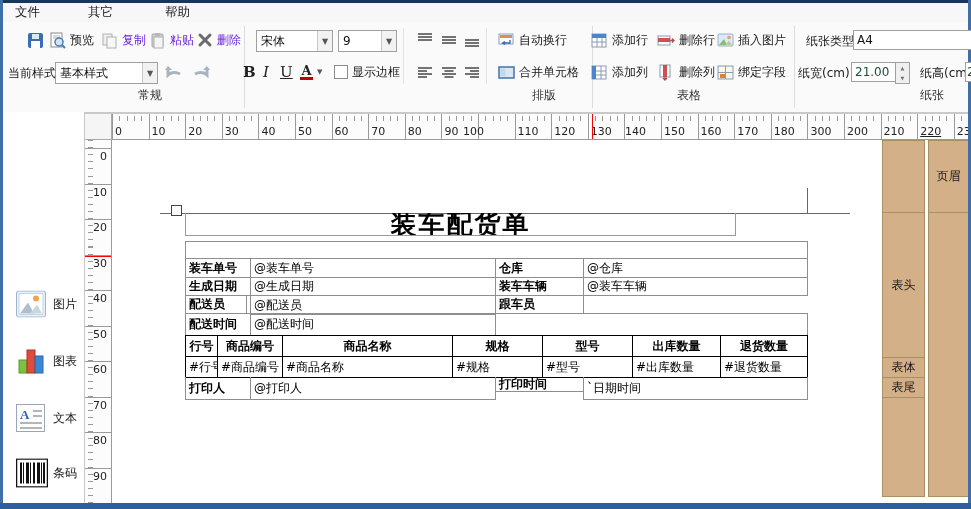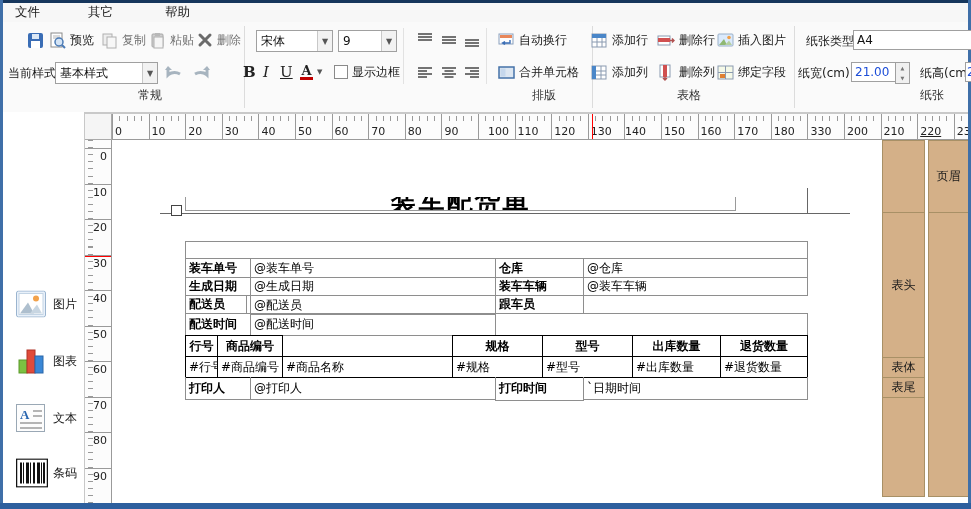--- a/index.html
+++ b/index.html
@@ -15,27 +15,27 @@
   .menu-item{font-size:12.5px;color:#1a1a1a;padding:0 10px;cursor:default;}
   
   .toolbar{left:3px;top:22px;width:965px;height:90px;background:#fafafa;}
   .tb-sep{top:4px;width:1px;height:82px;background:#dcdcdc;}
   .tb-subsep{top:6px;width:1px;height:56px;background:#e2e2e2;}
   .tb-underline{left:3px;top:112px;width:965px;height:2px;background:#c9c9c9;}
   .tb-row1{position:absolute;left:0;top:6px;height:26px;width:965px;}
   .tb-row2{position:absolute;left:0;top:38px;height:26px;width:965px;}
   .tb-btn{position:absolute;display:flex;align-items:center;gap:4px;height:24px;cursor:default;}
   .tb-label{font-size:12px;color:#1a1a1a;white-space:nowrap;}
-  .tb-label.dis{color:#737373;text-align:right;}
+  .tb-label.dis{color:#6d28d9;text-align:right;}
   .grp-label{top:65px;height:16px;font-size:12px;color:#333;text-align:center;width:94px;}
   .combo{position:absolute;height:20px;background:#fff;border:1px solid #a0a0a0;display:flex;align-items:center;}
   .combo-text{flex:1;font-size:12px;color:#111;padding-left:4px;white-space:nowrap;overflow:hidden;}
   .combo-arrow{width:14px;height:100%;border-left:1px solid #c8c8c8;background:#f2f2f2;color:#555;font-size:8px;display:flex;align-items:center;justify-content:center;}
   .tbinput{position:absolute;height:18px;background:#fff;border:1px solid #a0a0a0;font-size:12px;color:#111;padding:0 3px;font-family:"DejaVu Sans",sans-serif;}
-  .tbinput.dis{color:#1d4ed8;}
+  .tbinput.dis{color:#14532d;}
   .spinner{position:absolute;width:13px;height:20px;border:1px solid #a0a0a0;background:#f0f0f0;display:flex;flex-direction:column;}
   .spinner span{flex:1;font-size:5px;color:#777;display:flex;align-items:center;justify-content:center;}
   .glyph{font-family:"DejaVu Serif",serif;font-size:15px;color:#222;}
   .checkbox{width:12px;height:12px;border:1px solid #8a8a8a;background:#fff;display:inline-block;}
   
   .corner{left:85px;top:114px;width:27px;height:26px;background:#f5f5f5;border-right:1px solid #aaa;border-bottom:1px solid #aaa;box-sizing:border-box;}
   .hruler{left:112px;top:114px;width:856px;height:26px;background:#fcfcfc;border-bottom:1px solid #9a9a9a;box-sizing:border-box;overflow:hidden;}
   .hticks{position:absolute;left:0;top:2px;width:856px;height:5px;background:repeating-linear-gradient(to right,#999 0 1px,transparent 1px 7.32px);}
   .hmaj{position:absolute;top:0;width:1px;height:26px;background:#9a9a9a;}
   .hnum{position:absolute;top:11px;font-size:11px;color:#222;}
@@ -443,39 +443,39 @@
         <span class="hnum" style="left: 186px;">50</span>
         <div class="hmaj" style="left: 219.6px;"></div>
         <span class="hnum" style="left: 222.6px;">60</span>
         <div class="hmaj" style="left: 256.2px;"></div>
         <span class="hnum" style="left: 259.2px;">70</span>
         <div class="hmaj" style="left: 292.8px;"></div>
         <span class="hnum" style="left: 295.8px;">80</span>
         <div class="hmaj" style="left: 329.4px;"></div>
         <span class="hnum" style="left: 332.4px;">90</span>
         <div class="hmaj" style="left: 366px;"></div>
-        <span class="hnum" style="left: 376px;">100</span>
+        <span class="hnum" style="left: 351px;">100</span>
         <div class="hmaj" style="left: 402.6px;"></div>
         <span class="hnum" style="left: 405.6px;">110</span>
         <div class="hmaj" style="left: 439.2px;"></div>
         <span class="hnum" style="left: 442.2px;">120</span>
         <div class="hmaj" style="left: 475.8px;"></div>
         <span class="hnum" style="left: 478.8px;">130</span>
         <div class="hmaj" style="left: 512.4px;"></div>
         <span class="hnum" style="left: 513px;">140</span>
         <div class="hmaj" style="left: 549px;"></div>
         <span class="hnum" style="left: 552px;">150</span>
         <div class="hmaj" style="left: 585.6px;"></div>
         <span class="hnum" style="left: 588.6px;">160</span>
         <div class="hmaj" style="left: 622.2px;"></div>
         <span class="hnum" style="left: 625.2px;">170</span>
         <div class="hmaj" style="left: 658.8px;"></div>
         <span class="hnum" style="left: 661.8px;">180</span>
         <div class="hmaj" style="left: 695.4px;"></div>
-        <span class="hnum" style="left: 698.4px;">330</span>
+        <span class="hnum" style="left: 698.4px;">300</span>
         <div class="hmaj" style="left: 732px;"></div>
         <span class="hnum" style="left: 735px;">200</span>
         <div class="hmaj" style="left: 768.6px;"></div>
         <span class="hnum" style="left: 771.6px;">210</span>
         <div class="hmaj" style="left: 805.2px;"></div>
         <span class="hnum" style="left: 808.2px; text-decoration: underline;">220</span>
         <div class="hmaj" style="left: 841.8px;"></div>
         <span class="hnum" style="left: 844.8px;">230</span>
       </div>
     <div class="hred"></div>
@@ -515,21 +515,21 @@
     <div class="band" style="left:770px;top:217px;width:43px;height:21px">表体</div>
     <div class="band" style="left:770px;top:237px;width:43px;height:21px">表尾</div>
     <div class="band" style="left:770px;top:257px;width:43px;height:100px"></div>
     <div class="band" style="left:816px;top:0;width:41px;height:73px">页眉</div>
     <div class="band" style="left:816px;top:72px;width:41px;height:285px"></div>
 
     <div class="hline" style="left:48px;top:73px;width:690px"></div>
     <div class="vline" style="left:695px;top:48px;height:25px"></div>
     <div class="handle" style="left:59px;top:65px"></div>
 
-    <div class="cell title-cell" style="left:73px;top:57px;width:551px;height:14px">装车配货单</div>
+    <div class="cell title-cell" style="left:73px;top:73px;width:551px;height:23px">装车配货单</div>
     <div class="cell gval" style="left:73px;top:101px;width:623px;height:18px"></div>
 
     <div class="cell glab" style="left:73px;top:118px;width:66px;height:20px">装车单号</div>
     <div class="cell gval" style="left:138px;top:118px;width:246px;height:20px">@装车单号</div>
     <div class="cell glab" style="left:383px;top:118px;width:89px;height:20px">仓库</div>
     <div class="cell gval" style="left:471px;top:118px;width:225px;height:20px">@仓库</div>
 
     <div class="cell glab" style="left:73px;top:137px;width:66px;height:19px">生成日期</div>
     <div class="cell gval" style="left:138px;top:137px;width:246px;height:19px">@生成日期</div>
     <div class="cell glab" style="left:383px;top:137px;width:89px;height:19px">装车车辆</div>
@@ -538,31 +538,32 @@
     <div class="cell glab" style="left:73px;top:155px;width:62px;height:19px">配送员</div>
     <div class="cell gval" style="left:138px;top:155px;width:246px;height:20px">@配送员</div>
     <div class="cell glab" style="left:383px;top:155px;width:89px;height:19px">跟车员</div>
 
     <div class="cell glab" style="left:73px;top:173px;width:66px;height:23px">配送时间</div>
     <div class="cell gval" style="left:138px;top:173px;width:246px;height:23px">@配送时间</div>
     <div class="cell gval" style="left:383px;top:173px;width:313px;height:23px"></div>
 
     <div class="cell bhead" style="left:73px;top:195px;width:33px;height:22px">行号</div>
     <div class="cell bhead" style="left:105px;top:195px;width:66px;height:22px">商品编号</div>
+    <div class="cell bhead" style="left:170px;top:195px;width:171px;height:22px">商品名称</div>
     <div class="cell bhead" style="left:340px;top:195px;width:91px;height:22px">规格</div>
     <div class="cell bhead" style="left:430px;top:195px;width:91px;height:22px">型号</div>
     <div class="cell bhead" style="left:520px;top:195px;width:89px;height:22px">出库数量</div>
     <div class="cell bhead" style="left:608px;top:195px;width:88px;height:22px">退货数量</div>
 
     <div class="cell bval" style="left:73px;top:216px;width:33px;height:22px">#行号</div>
     <div class="cell bval" style="left:105px;top:216px;width:66px;height:22px">#商品编号</div>
     <div class="cell bval" style="left:170px;top:216px;width:171px;height:22px">#商品名称</div>
     <div class="cell bval" style="left:340px;top:216px;width:91px;height:22px">#规格</div>
     <div class="cell bval" style="left:430px;top:216px;width:91px;height:22px">#型号</div>
     <div class="cell bval" style="left:520px;top:216px;width:89px;height:22px">#出库数量</div>
     <div class="cell bval" style="left:608px;top:216px;width:88px;height:22px">#退货数量</div>
 
     <div class="cell glab" style="left:73px;top:237px;width:66px;height:23px;border-top:none">打印人</div>
     <div class="cell gval" style="left:138px;top:237px;width:246px;height:23px;border-top:none">@打印人</div>
-    <div class="cell glab" style="left:383px;top:237px;width:89px;height:24px;border-top:none">打印时间</div>
+    <div class="cell glab" style="left:383px;top:237px;width:89px;height:15px;border-top:none">打印时间</div>
     <div class="cell gval" style="left:471px;top:237px;width:225px;height:23px;border-top:none">`日期时间</div>
   </div>
 </div>
 
 </body></html>

